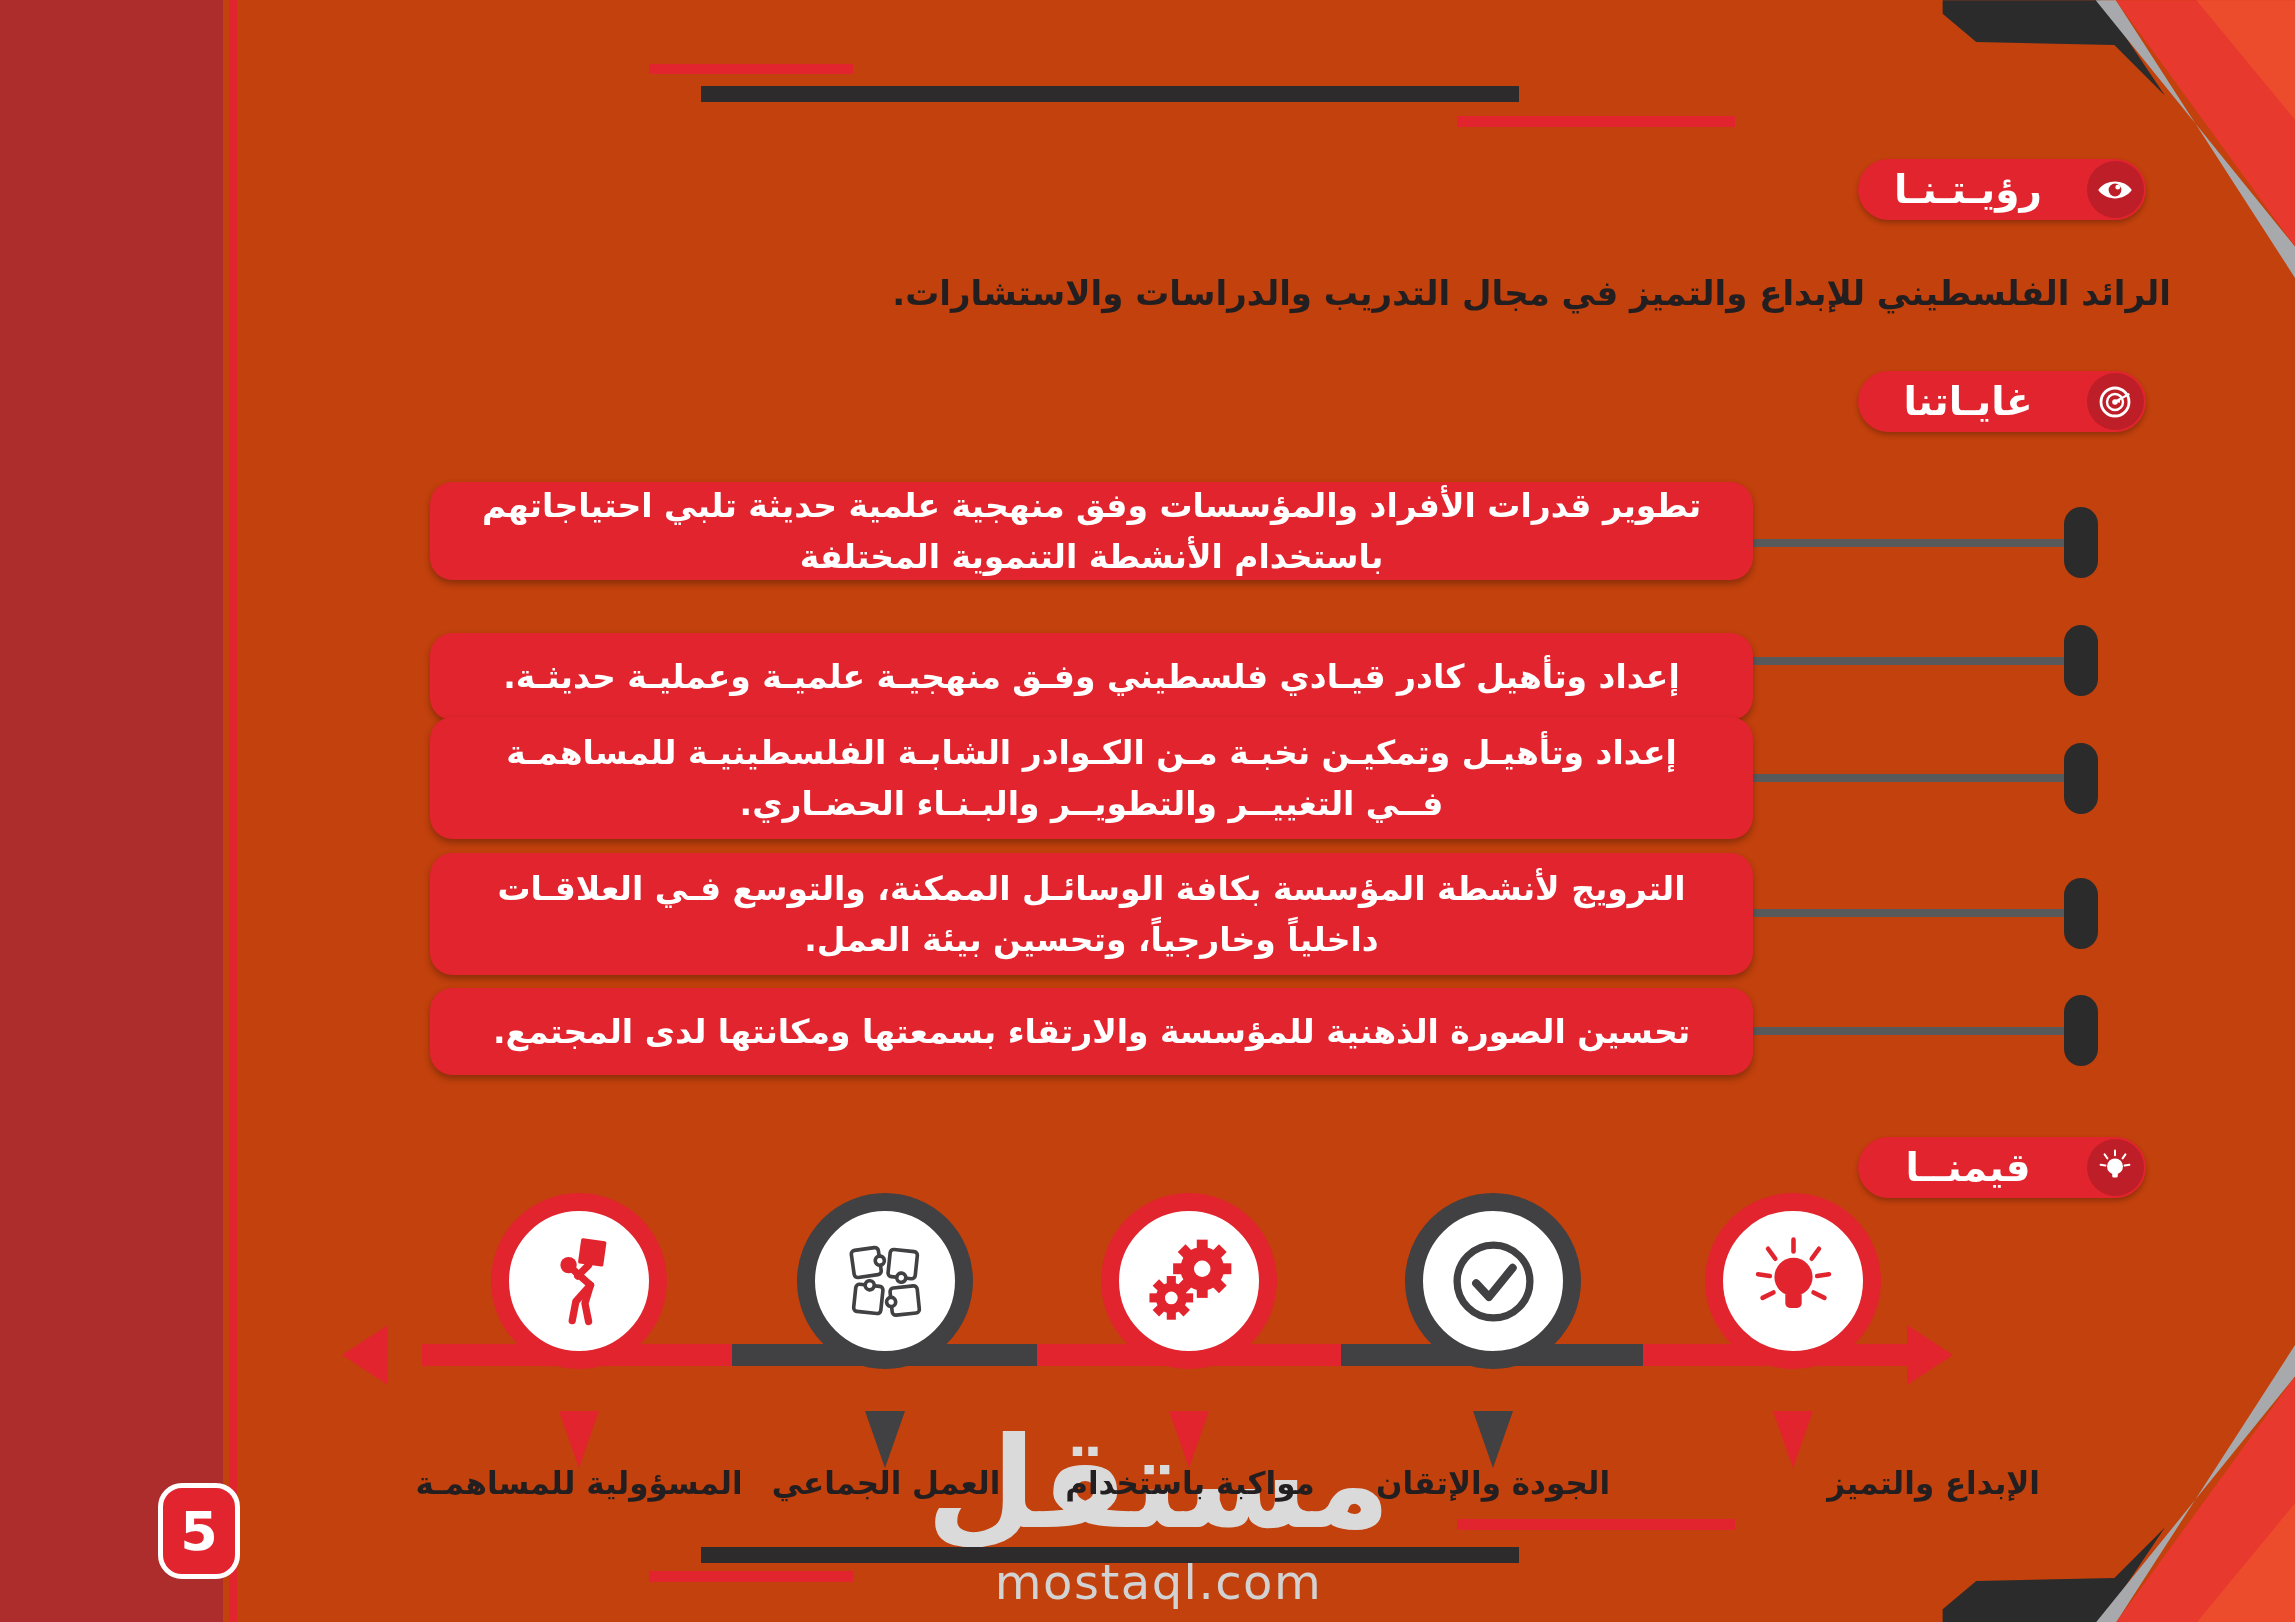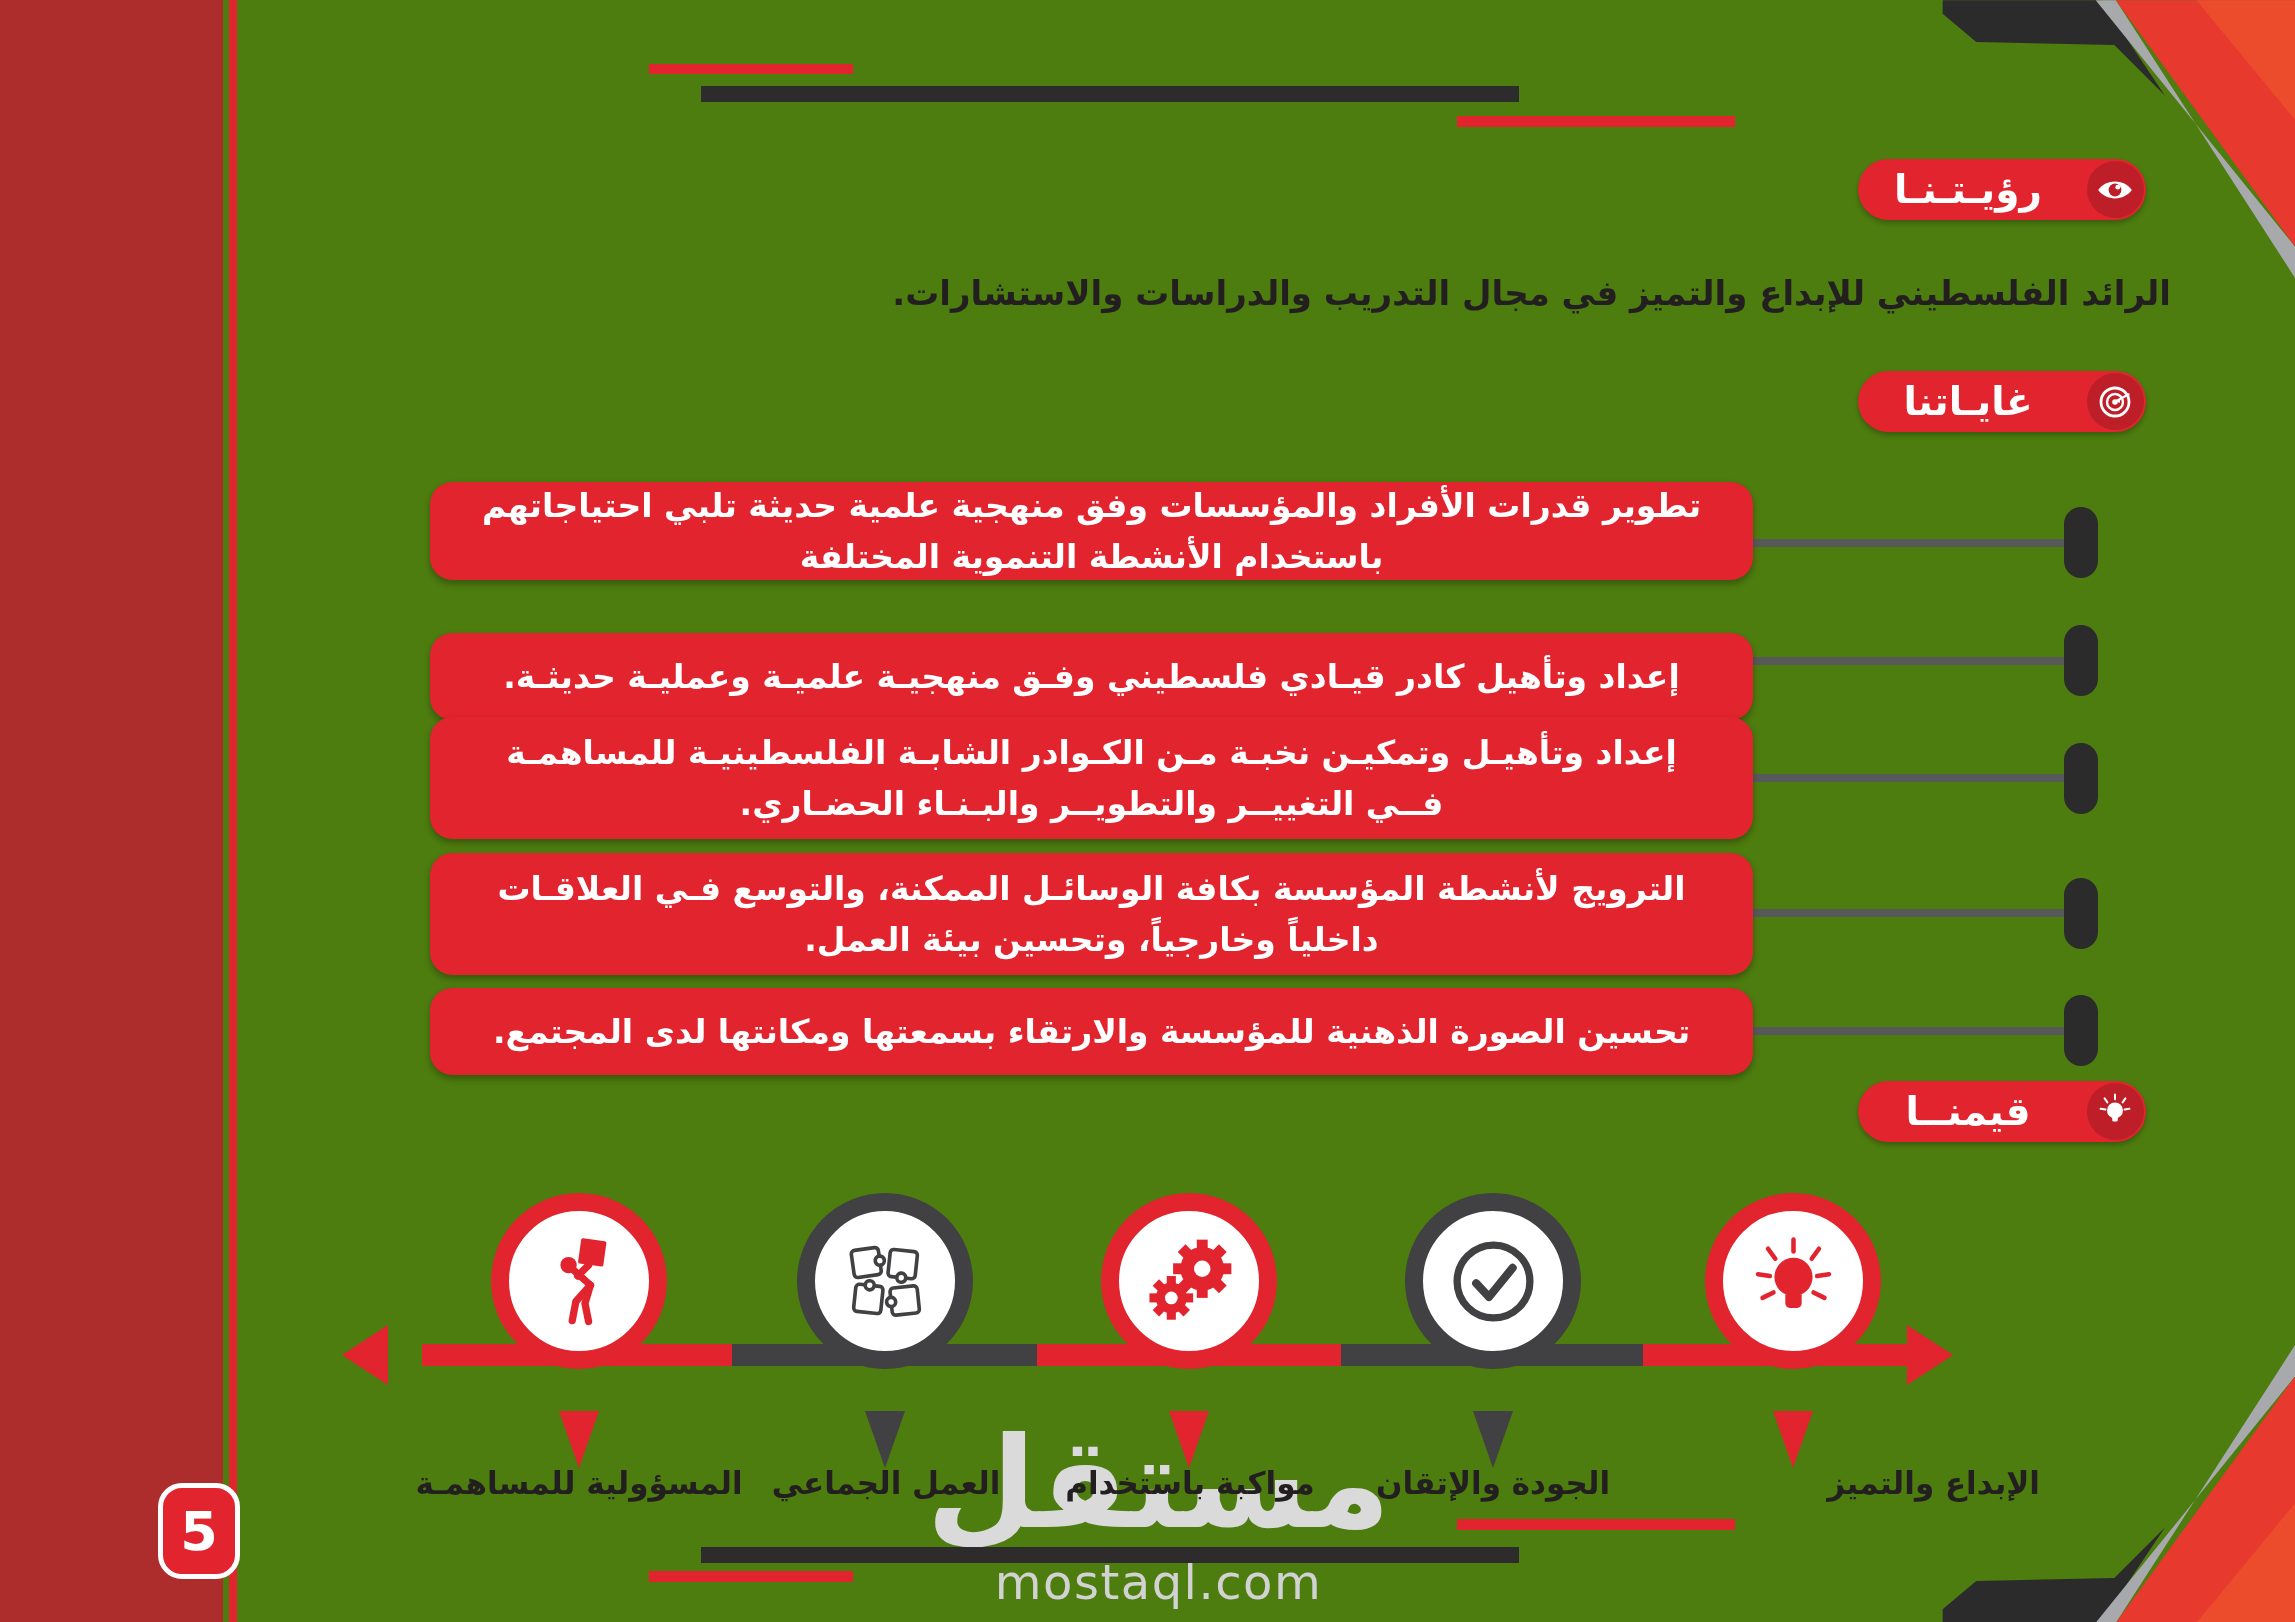--- a/index.html
+++ b/index.html
@@ -1,17 +1,17 @@
 <!DOCTYPE html>
 <html lang="ar" style="font-size:12px"><head>
 <meta charset="utf-8">
 <style>
   html,body{margin:0;padding:0;background:#fff;}
   .canvas{
-    position:relative;width:2295px;height:1623px;overflow:hidden;background:#4d7c0f;
+    position:relative;width:2295px;height:1623px;overflow:hidden;background:#c2410c;
     font-family:"DejaVu Sans",sans-serif;
   }
   
   .sidebar{position:absolute;left:0;top:0;width:223px;height:1623px;background:#AC2D2C;}
   .sidebar-stripe{position:absolute;left:229px;top:0;width:8.2px;height:1623px;background:#E2242E;}
   
   .bar{position:absolute;}
   .bar-red{background:#E2242E;}
   .bar-dark{background:#2E2B2C;}
   .bar-top-red1{left:649px;top:64px;width:204px;height:9.7px;}
@@ -25,21 +25,21 @@
   .corner{position:absolute;left:1868px;width:427px;height:299px;z-index:2;}
   .corner-tr{top:0;}
   .corner-br{top:1324px;}
   
   .badge{
     position:absolute;left:1858px;width:288px;height:61px;background:#E2242E;
     border-radius:31px;z-index:4;box-shadow:0 3px 5.2px rgba(0,0,0,.25);
   }
   .badge-vision{top:159px;}
   .badge-goals{top:371px;}
-  .badge-values{top:1081px;}
+  .badge-values{top:1137px;}
   .badge-label{
     position:absolute;left:0;top:0;width:220px;height:61px;display:flex;align-items:center;justify-content:center;
     color:#fff;font-size:39px;font-weight:bold;direction:rtl;
   }
   .badge-circle{
     position:absolute;right:2.2px;top:2.2px;width:57px;height:57px;border-radius:50%;
     background:#BE1E28;display:flex;align-items:center;justify-content:center;
   }
   .badge-circle svg{width:40px;height:40px;}
   

